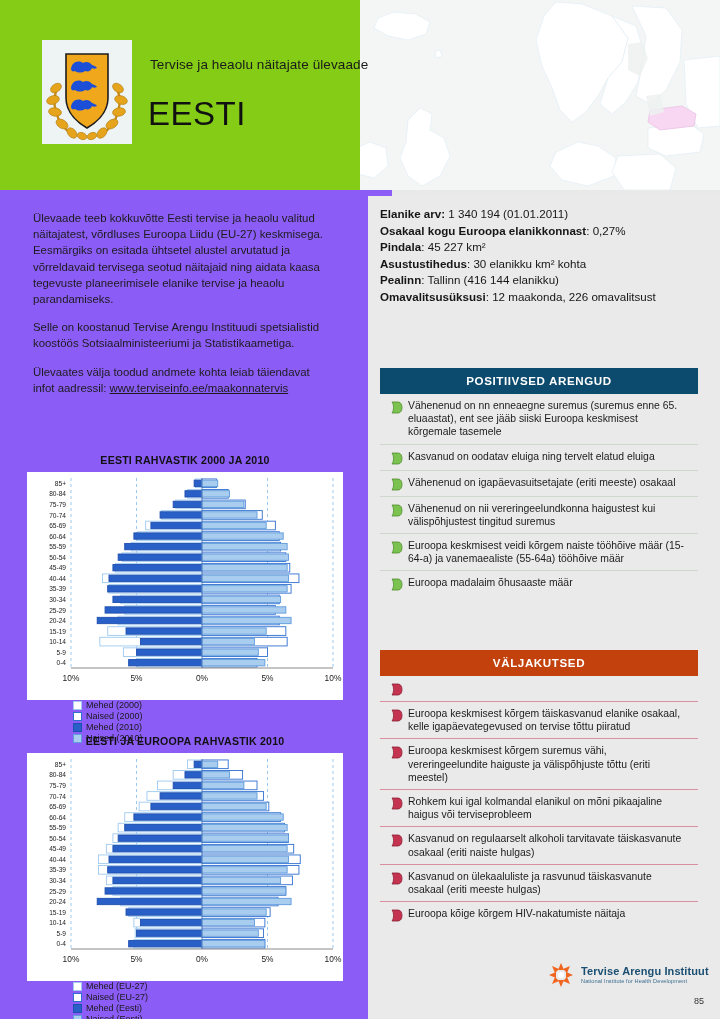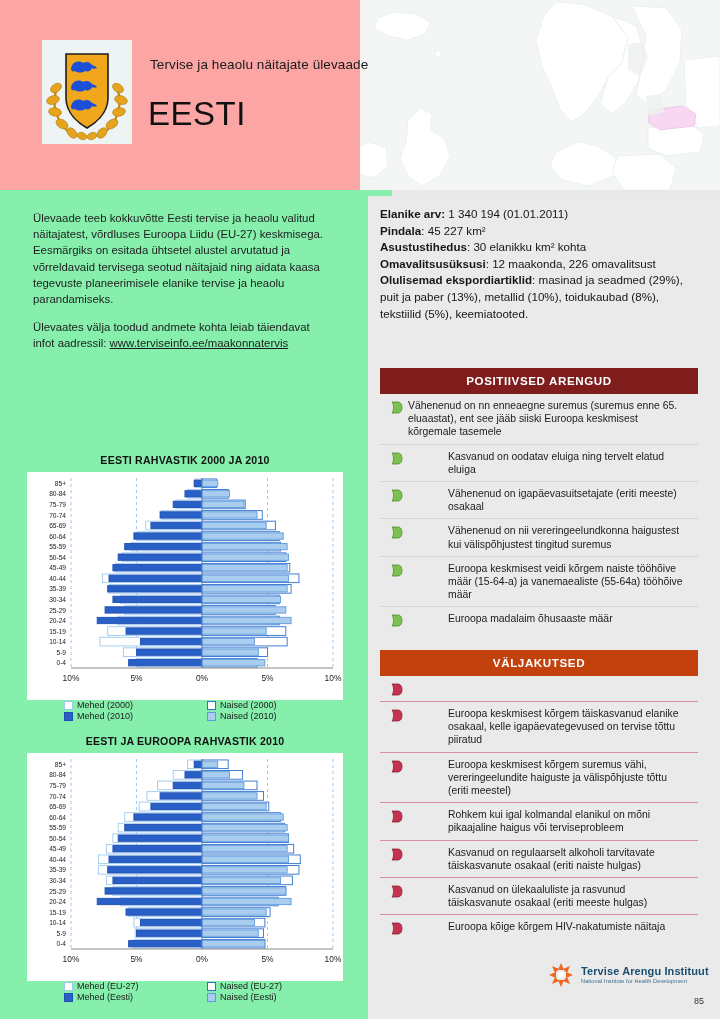--- a/index.html
+++ b/index.html
@@ -7,60 +7,60 @@
     width:720px;height:1019px;
     background:#e9e9e9;
     font-family:"Liberation Sans", sans-serif;
     color:#222;
     overflow:hidden;
     position:relative;
   }
   .page{position:absolute;inset:0;width:720px;height:1019px;}
 
   
-  .header{position:absolute;left:0;top:0;width:640px;height:190px;background:#fca5a5;padding-left:16px;}
+  .header{position:absolute;left:0;top:0;width:640px;height:190px;background:#84cc16;padding-left:16px;}
   .map-wrap{position:absolute;left:360px;top:0;width:360px;height:190px;background:#e8eeec;overflow:hidden;}
   .map-wrap svg{position:absolute;left:0;top:0;}
   .crest{position:absolute;left:42px;top:40px;width:90px;height:104px;background:#eef4f3;}
   .crest svg{display:block;}
   .hdr-sub{position:absolute;left:150px;top:57px;font-size:13.5px;color:#1a1a1a;letter-spacing:.1px;}
   .hdr-title{position:absolute;left:148px;top:95px;font-size:33px;font-weight:400;color:#111;letter-spacing:.5px;}
 
   
-  .col-left{position:absolute;left:0;top:190px;width:392px;height:829px;background:#86efac;}
+  .col-left{position:absolute;left:0;top:190px;width:392px;height:829px;background:#8b5cf6;}
   .col-right{position:absolute;left:368px;top:196px;width:352px;height:823px;background:#eaeaea;}
 
   
   .intro{position:absolute;left:33px;top:20px;width:300px;font-size:11.4px;line-height:16.2px;color:#1c1c1c;}
   .intro p{margin:0 0 12px 0;}
   .intro a{color:#1c1c1c;text-decoration:underline;}
 
   
   .facts{position:absolute;left:12px;top:10px;width:320px;font-size:11.6px;line-height:16.6px;color:#161616;}
   .facts .row{white-space:normal;}
   .facts b{font-weight:bold;}
 
   
   .panel{position:absolute;left:12px;width:318px;}
   .panel-head{height:26px;line-height:26px;text-align:center;color:#fff;font-weight:bold;font-size:11.6px;letter-spacing:.6px;}
-  .panel-head.pos{background:#7f1d1d;}
+  .panel-head.pos{background:#0c4a6e;}
   .panel-head.chal{background:#c2410c;}
   .panel-body{background:#eaeaea;}
   .item{display:flex;align-items:flex-start;padding:5px 6px 5px 4px;}
-  .item + .item{border-top:1px solid #cfd8cd;gap:40px;}
+  .item + .item{border-top:1px solid #cfd8cd;}
   .panel.chal .item + .item{border-top:1px solid #d98f9d;}
   .bullet{flex:0 0 24px;display:flex;align-items:center;justify-content:center;padding-top:2px;}
   .itext{font-size:10.4px;line-height:13.2px;color:#1b1b1b;padding-right:4px;}
 
   
   .chart-box{position:absolute;left:20px;width:330px;}
   .chart-title{text-align:center;font-weight:bold;font-size:10.6px;color:#111;letter-spacing:.2px;margin-bottom:6px;}
   .chart-svg{display:block;margin:0 auto;}
   .legend{display:flex;flex-wrap:wrap;font-size:9px;color:#1a1a1a;padding-left:44px;}
-  .legend .lg{width:50%;display:flex;align-items:center;margin-bottom:1px;}
+  .legend .lg{width:50%;display:flex;align-items:center;margin-bottom:1px;margin-left:9px;}
   .legend .sw{width:7px;height:7px;margin-right:4px;display:inline-block;}
 
   
   .footer-logo{position:absolute;left:548px;top:962px;display:flex;align-items:center;}
   .tai-mark{width:26px;height:26px;margin-right:7px;}
   .tai-txt1{font-size:11px;font-weight:bold;color:#1b4f72;letter-spacing:.1px;line-height:12px;}
   .tai-txt2{font-size:5.6px;color:#3c6e8f;letter-spacing:.1px;line-height:8px;}
   .pageno{position:absolute;right:16px;top:996px;font-size:9px;color:#333;}
 </style>
 </head>
@@ -141,20 +141,21 @@
     </div>
 
     <div class="hdr-sub">Tervise ja heaolu näitajate ülevaade</div>
     <div class="hdr-title">EESTI</div>
   </div>
 
   <div class="col-left">
 
     <div class="intro">
       <p>Ülevaade teeb kokkuvõtte Eesti tervise ja heaolu valitud näitajatest, võrdluses Euroopa Liidu (EU-27) keskmisega. Eesmärgiks on esitada ühtsetel alustel arvutatud ja võrreldavaid tervisega seotud näitajaid ning aidata kaasa tegevuste planeerimisele elanike tervise ja heaolu parandamiseks.</p>
+      <p>Selle on koostanud Tervise Arengu Instituudi spetsialistid koostöös Sotsiaalministeeriumi ja Statistikaametiga.</p>
       <p><span>Ülevaates välja toodud andmete kohta leiab täiendavat infot aadressil: </span><a href="#">www.terviseinfo.ee/maakonnatervis</a></p>
     </div>
 
     <div class="chart-box" id="chart0" style="top:264px;">
       <div class="chart-title">EESTI RAHVASTIK 2000 JA 2010</div>
       <div class="chart-canvas">
           <svg class="chart-svg" width="316" height="228" viewBox="0 0 316 228">
             <rect width="316" height="228" fill="#ffffff"></rect>
             <line x1="44" y1="6" x2="44" y2="196" stroke="#9ec9ef" stroke-width="1" stroke-dasharray="3,3"></line>
             <line x1="109.5" y1="6" x2="109.5" y2="196" stroke="#9ec9ef" stroke-width="1" stroke-dasharray="3,3"></line>
@@ -405,24 +406,25 @@
             <span>Naised (Eesti)</span>
           </div>
         </div>
     </div>
   </div>
 
   <div class="col-right">
 
     <div class="facts" id="facts">
         <div class="row"><b>Elanike arv:</b><span> 1 340 194 (01.01.2011)</span></div>
+        <div class="row"><b>Osakaal kogu Euroopa elanikkonnast</b><span>: 0,27%</span></div>
         <div class="row"><b>Pindala</b><span>: 45 227 km²</span></div>
         <div class="row"><b>Asustustihedus</b><span>: 30 elanikku km² kohta</span></div>
+        <div class="row"><b>Pealinn</b><span>: Tallinn (416 144 elanikku)</span></div>
         <div class="row"><b>Omavalitsusüksusi</b><span>: 12 maakonda, 226 omavalitsust</span></div>
-        <div class="row"><b>Olulisemad ekspordiartiklid</b><span>: masinad ja seadmed (29%), puit ja paber (13%), metallid (10%), toidukaubad (8%), tekstiilid (5%), keemiatooted.</span></div>
       </div>
 
     <div class="panel pos" id="panel-pos" style="top:172px;">
       <div class="panel-head pos">POSITIIVSED ARENGUD</div>
       <div class="panel-body">
           <div class="item">
             <div class="bullet">
               <svg width="13" height="13" viewBox="0 0 13 13">
                 <path d="M2 1 L8 1 C11 1 12 4 12 6.5 C12 9 11 12 8 12 L2 12 C4 9.5 4 3.5 2 1 Z" fill="#7cc251" stroke="#4e8e2d" stroke-width="0.8"></path>
               </svg>

